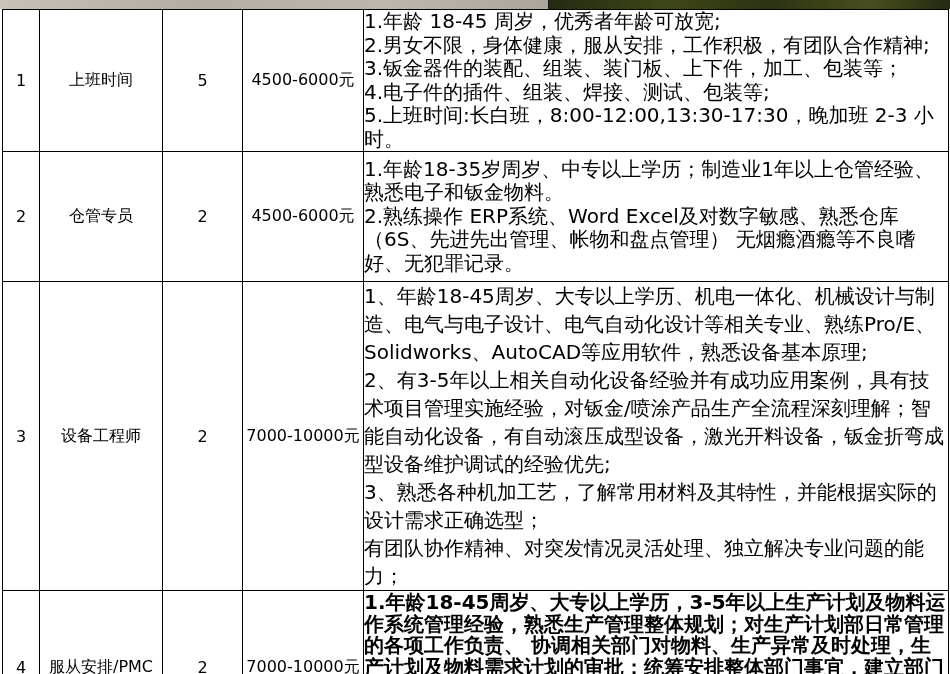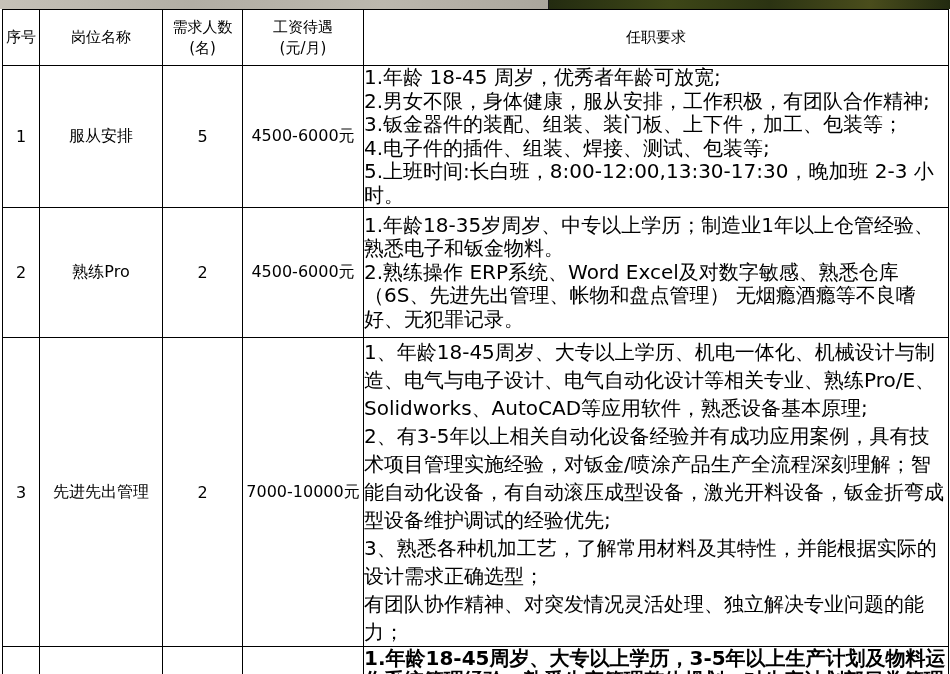--- a/index.html
+++ b/index.html
@@ -57,54 +57,45 @@
 
 <table class="jobs">
   <colgroup>
     <col style="width:37px">
     <col style="width:123px">
     <col style="width:80px">
     <col style="width:121px">
     <col style="width:585px">
   </colgroup>
   <tbody>
-      <tr class="r-header">
-    <th class="hdr">序号</th>
-    <th class="hdr">岗位名称</th>
-    <th class="hdr">需求人数
-(名)</th>
-    <th class="hdr">工资待遇
-(元/月)</th>
-    <th class="hdr">任职要求</th>
-  </tr>
 
   <tr class="r1">
     <td class="cell-center">1</td>
-    <td class="cell-center">服从安排</td>
+    <td class="cell-center">上班时间</td>
     <td class="cell-center">5</td>
     <td class="cell-center">4500-6000元</td>
     <td class="req">1.年龄 18-45 周岁，优秀者年龄可放宽;
 2.男女不限，身体健康，服从安排，工作积极，有团队合作精神;
 3.钣金器件的装配、组装、装门板、上下件，加工、包装等；
 4.电子件的插件、组装、焊接、测试、包装等;
 5.上班时间:长白班，8:00-12:00,13:30-17:30，晚加班 2-3 小时。</td>
   </tr>
 
   <tr class="r2">
     <td class="cell-center">2</td>
-    <td class="cell-center">熟练Pro</td>
+    <td class="cell-center">仓管专员</td>
     <td class="cell-center">2</td>
     <td class="cell-center">4500-6000元</td>
     <td class="req">1.年龄18-35岁周岁、中专以上学历；制造业1年以上仓管经验、熟悉电子和钣金物料。
 2.熟练操作 ERP系统、Word Excel及对数字敏感、熟悉仓库（6S、先进先出管理、帐物和盘点管理） 无烟瘾酒瘾等不良嗜好、无犯罪记录。</td>
   </tr>
 
   <tr class="r3">
     <td class="cell-center">3</td>
-    <td class="cell-center">先进先出管理</td>
+    <td class="cell-center">设备工程师</td>
     <td class="cell-center">2</td>
     <td class="cell-center">7000-10000元</td>
     <td class="req">1、年龄18-45周岁、大专以上学历、机电一体化、机械设计与制造、电气与电子设计、电气自动化设计等相关专业、熟练Pro/E、Solidworks、AutoCAD等应用软件，熟悉设备基本原理;
 2、有3-5年以上相关自动化设备经验并有成功应用案例，具有技术项目管理实施经验，对钣金/喷涂产品生产全流程深刻理解；智能自动化设备，有自动滚压成型设备，激光开料设备，钣金折弯成型设备维护调试的经验优先;
 3、熟悉各种机加工艺，了解常用材料及其特性，并能根据实际的设计需求正确选型；
 有团队协作精神、对突发情况灵活处理、独立解决专业问题的能力；</td>
   </tr>
 
   <tr class="r4">
     <td class="cell-center">4</td>

